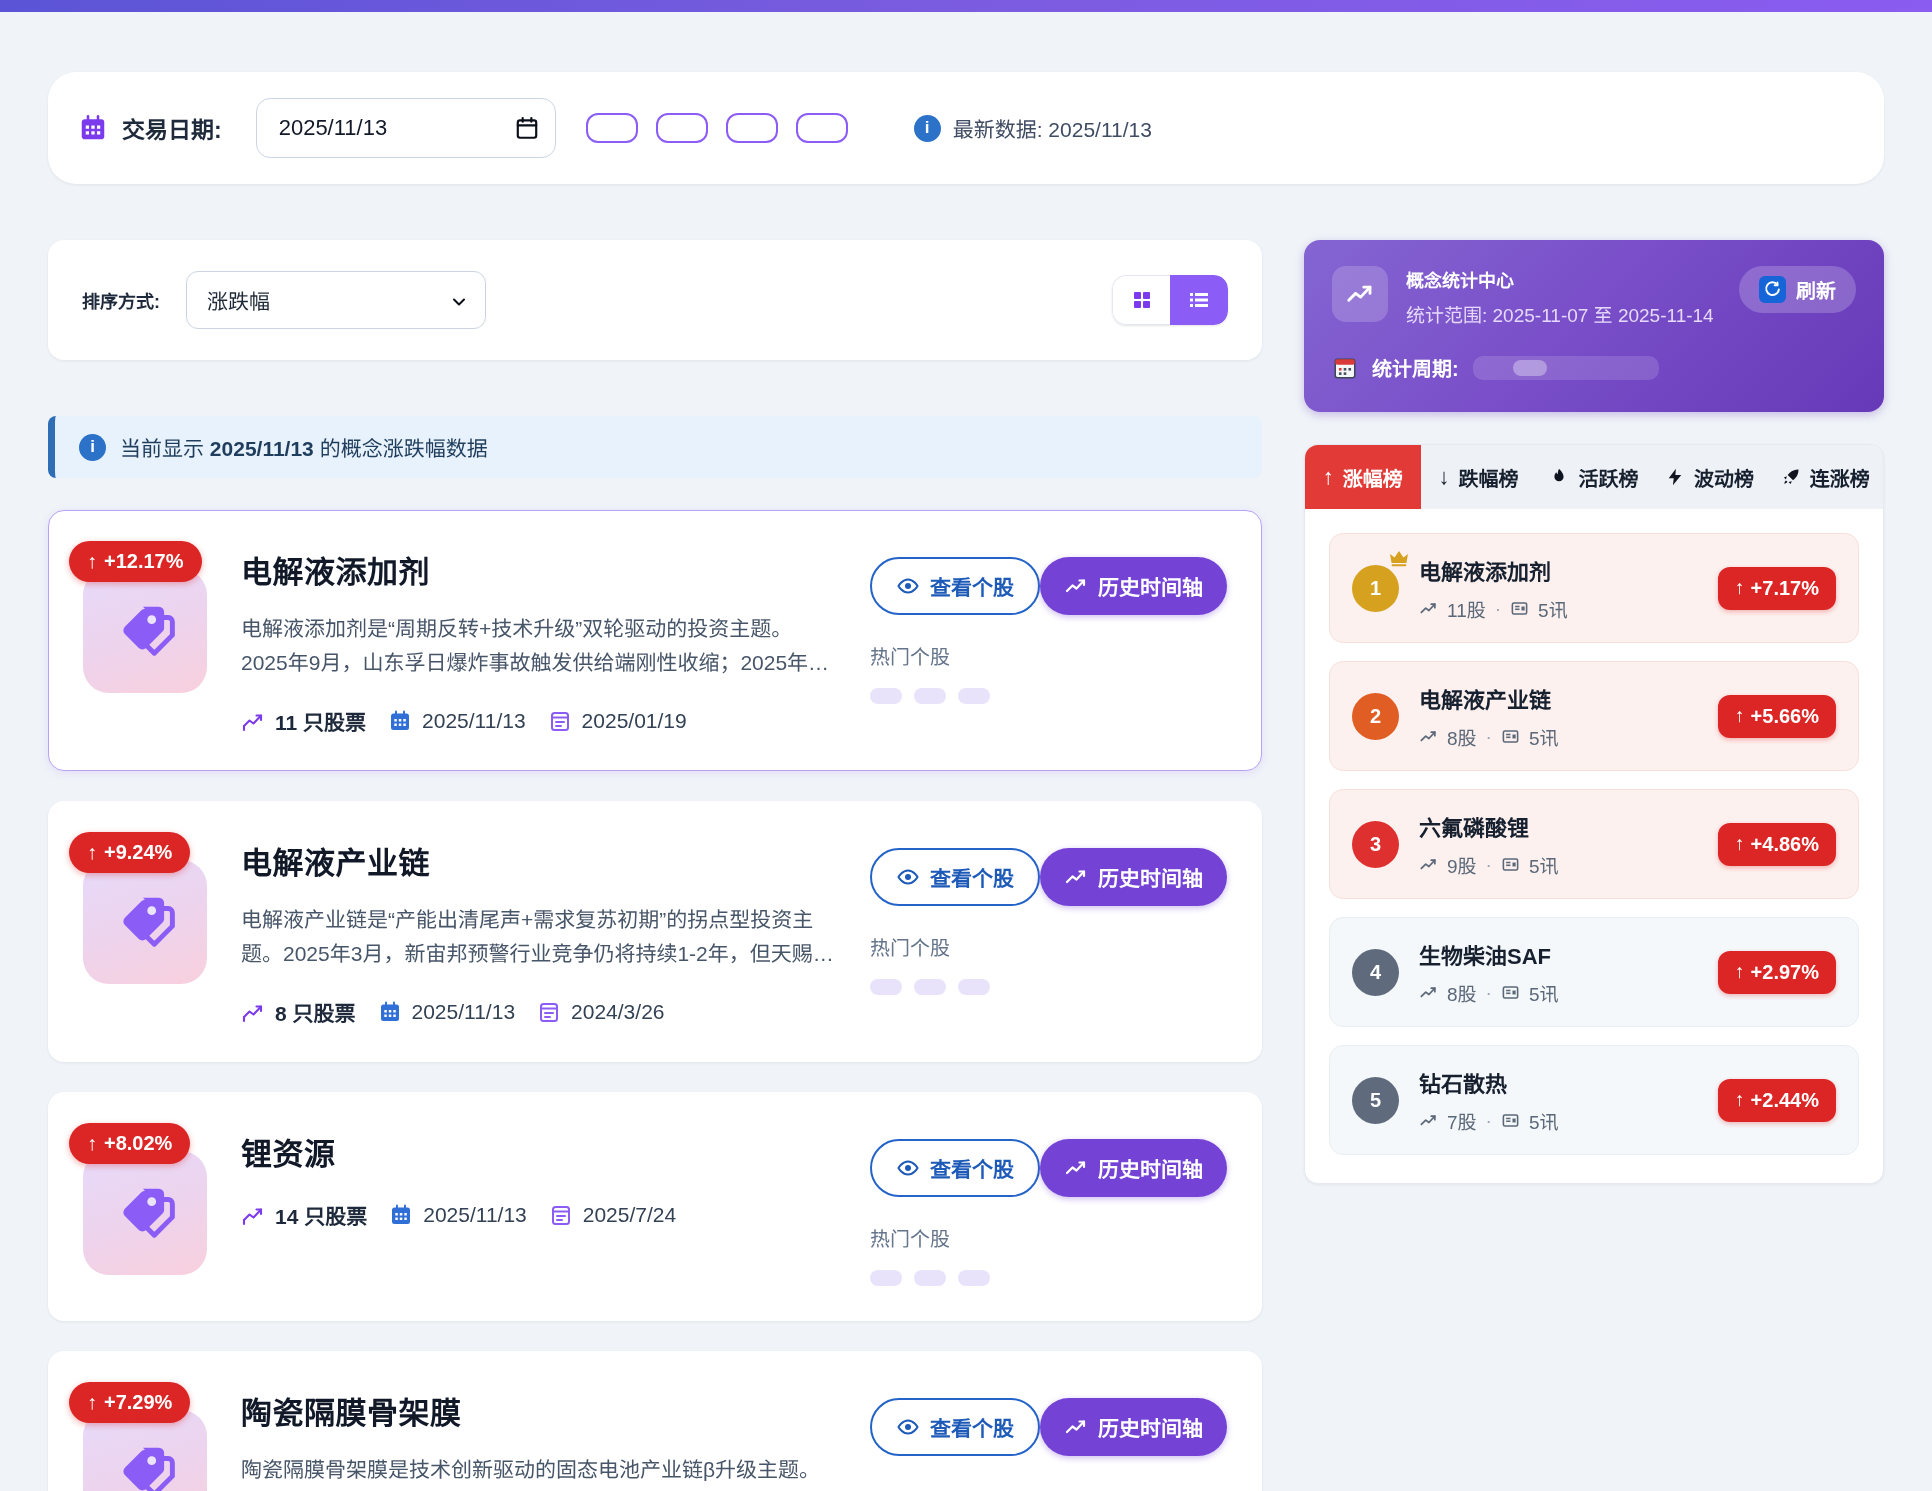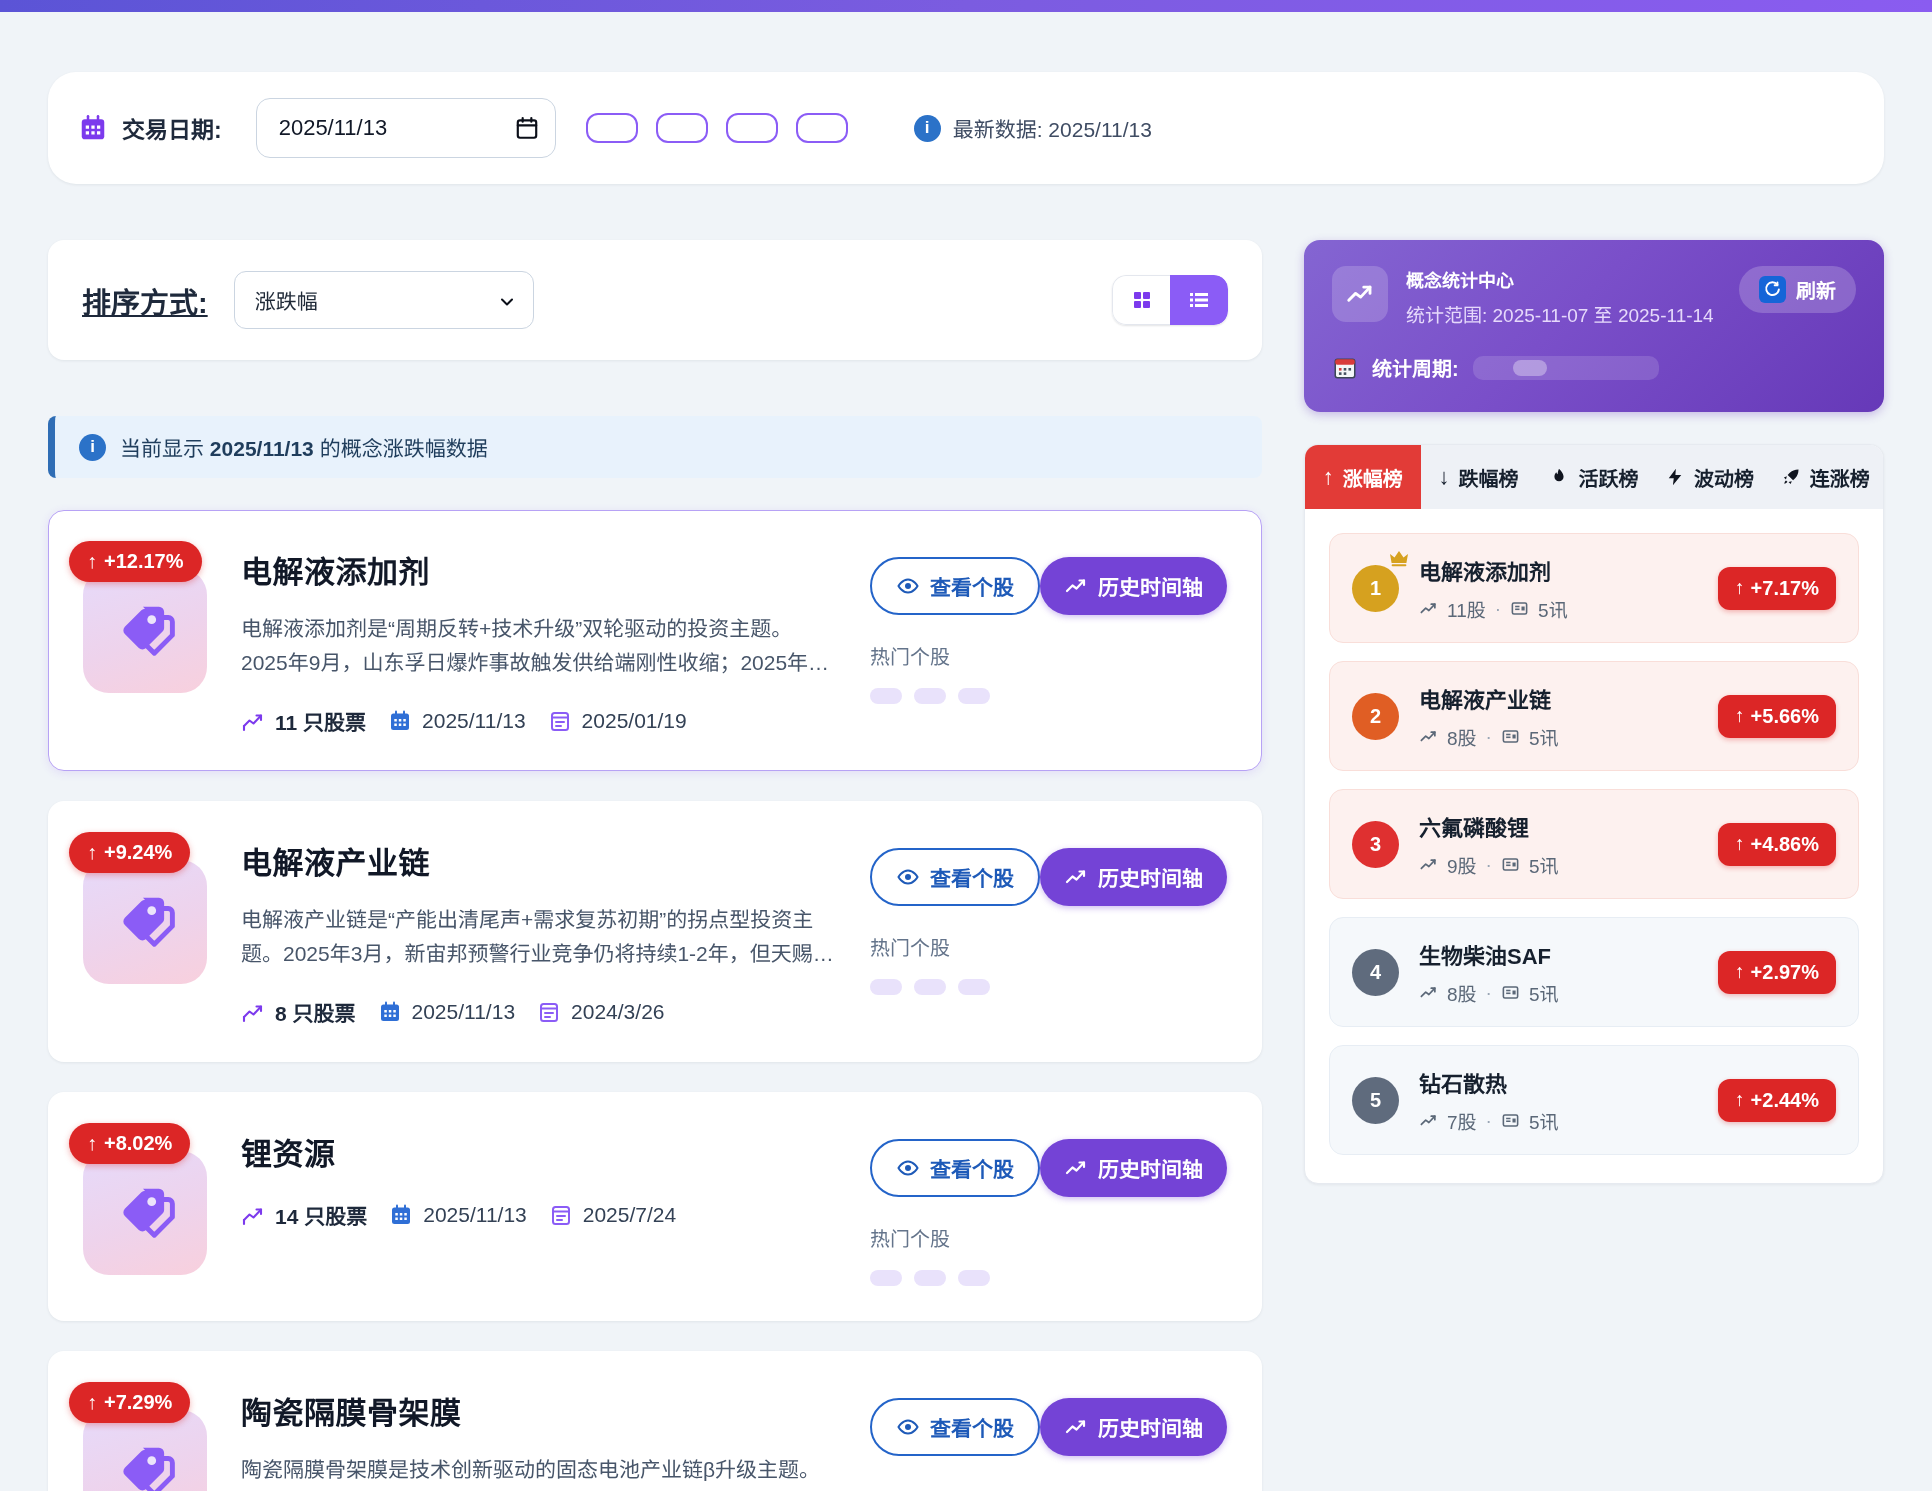--- a/index.html
+++ b/index.html
@@ -41,21 +41,21 @@
   
   .columns{display:flex;gap:42px;margin-top:56px;align-items:flex-start;}
   .col-left{flex:1;min-width:0;}
   .col-right{width:580px;flex:0 0 580px;}
 
   
   .sort-card{
     background:#fff;border-radius:16px;box-shadow:0 1px 3px rgba(15,23,42,.07);
     padding:31px 34px;display:flex;align-items:center;
   }
-  .sort-label{font-size:29px;font-weight:bold;text-decoration:underline;}
+  .sort-label{font-size:18px;font-weight:bold;}
   .select{
     position:relative;margin-left:26px;width:300px;height:58px;border:1px solid #cbd5e1;border-radius:12px;
     display:flex;align-items:center;padding:0 44px 0 20px;font-size:21px;color:#1f2937;cursor:pointer;background:#fff;
   }
   .select .chev{position:absolute;right:16px;top:20px;}
   .view-toggle{margin-left:auto;display:flex;border-radius:14px;overflow:hidden;box-shadow:0 1px 2px rgba(15,23,42,.12);}
   .vt-btn{width:58px;height:50px;display:flex;align-items:center;justify-content:center;cursor:pointer;border:none;background:#fff;}
   .vt-btn.grid{border:1px solid #e4e7ee;border-right:none;border-radius:14px 0 0 14px;}
   .vt-btn.list-active{background:var(--accent-light);border-radius:0 14px 14px 0;}
 

